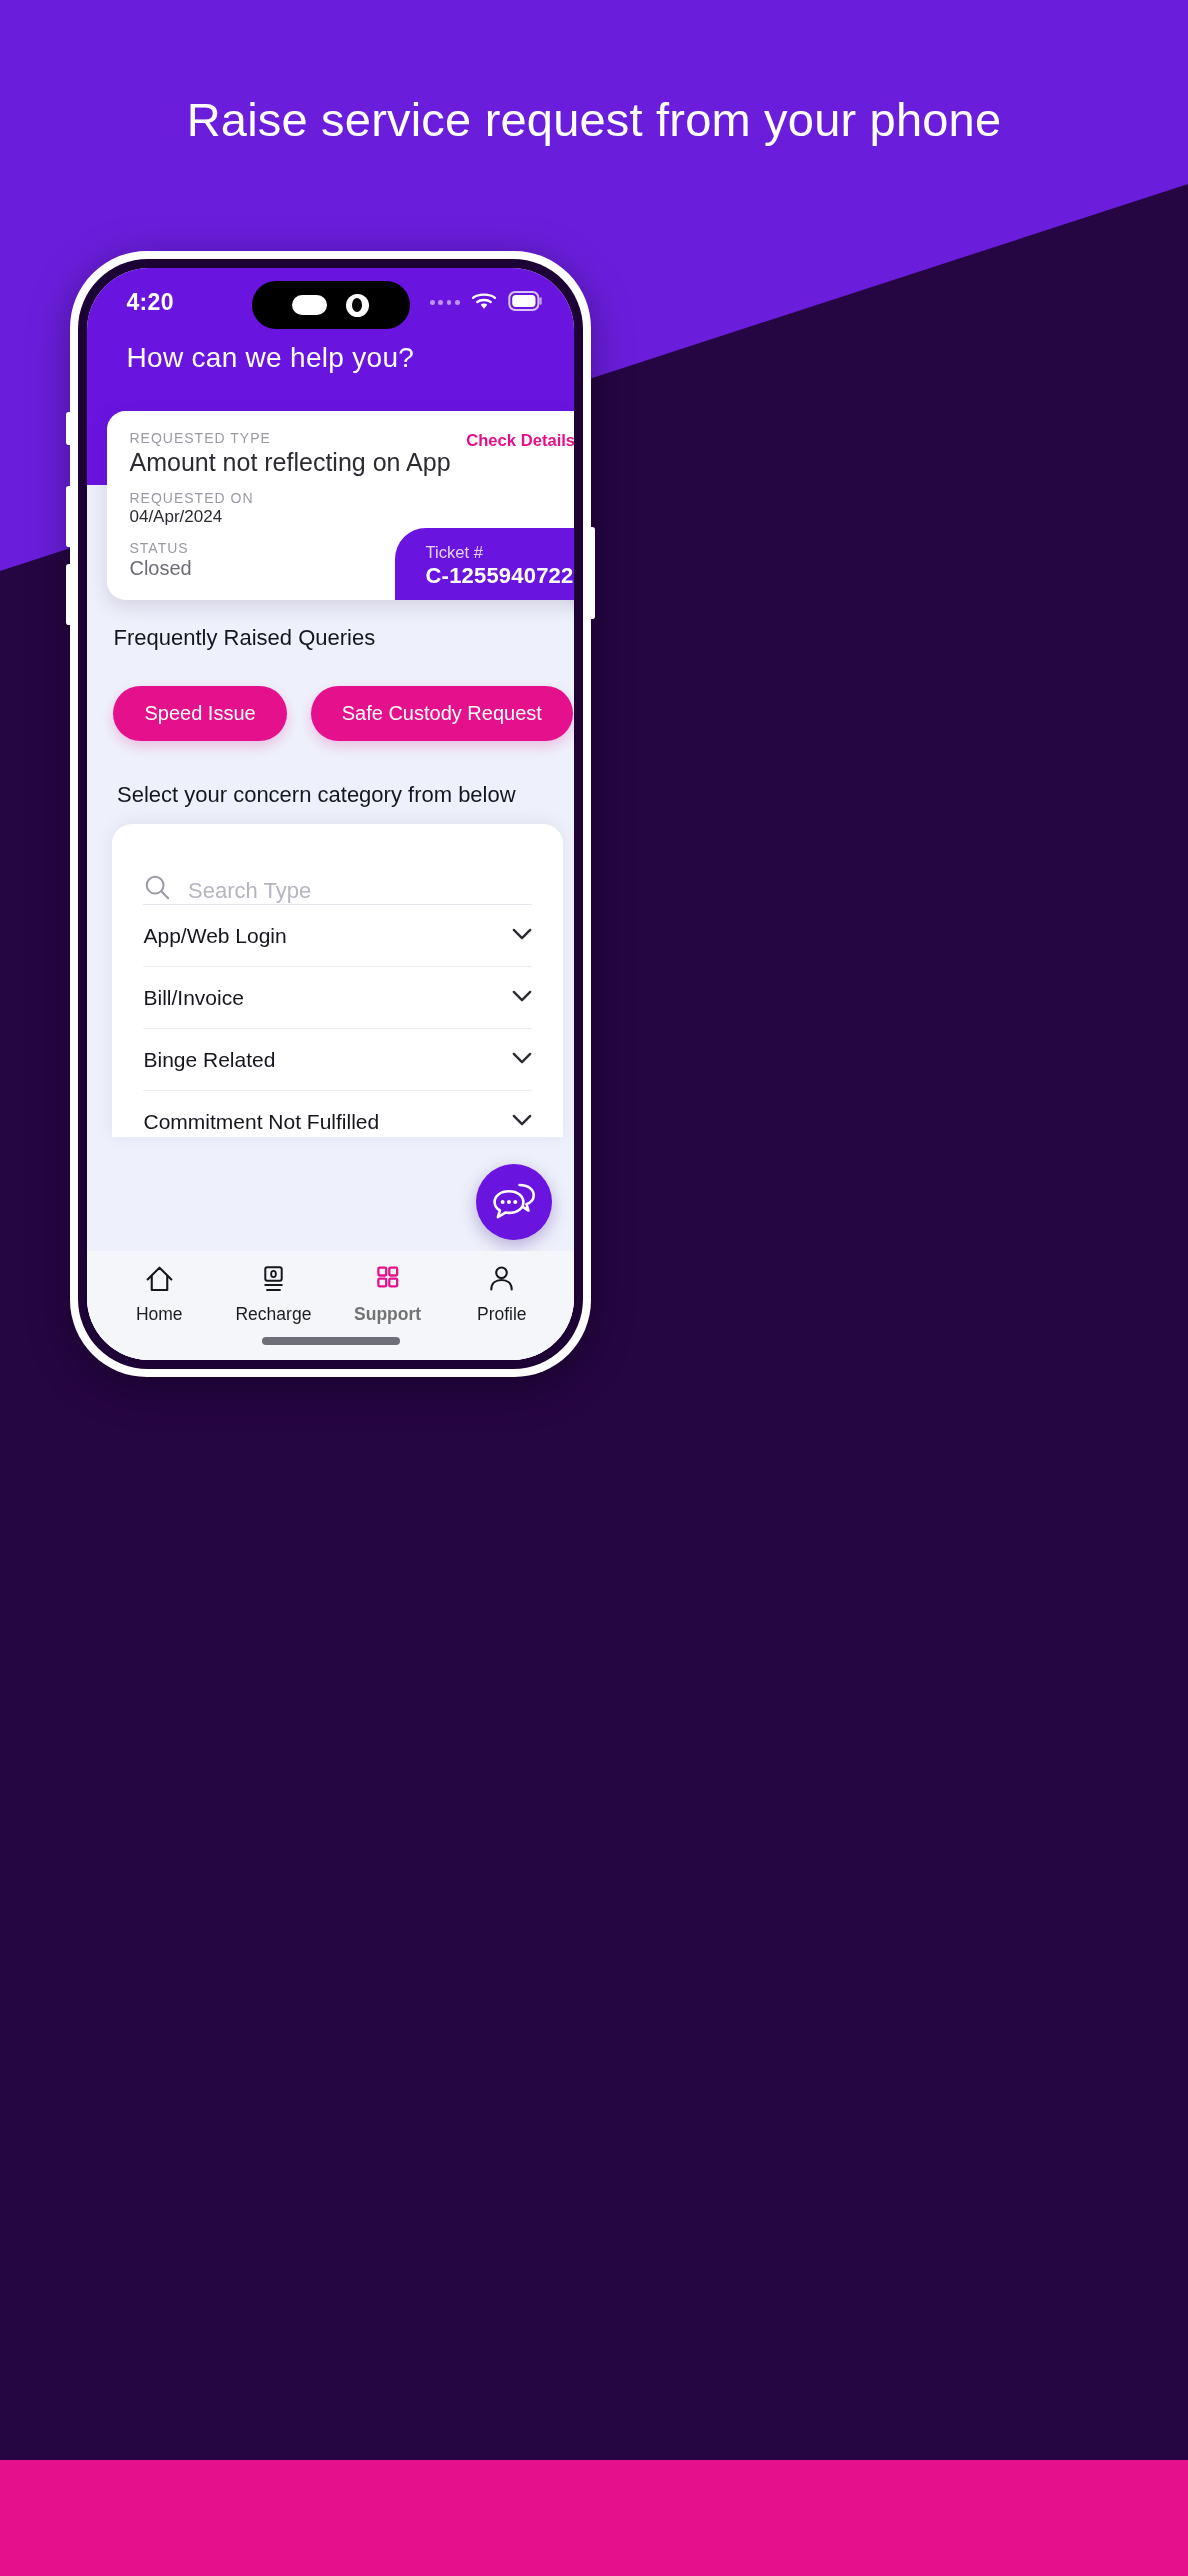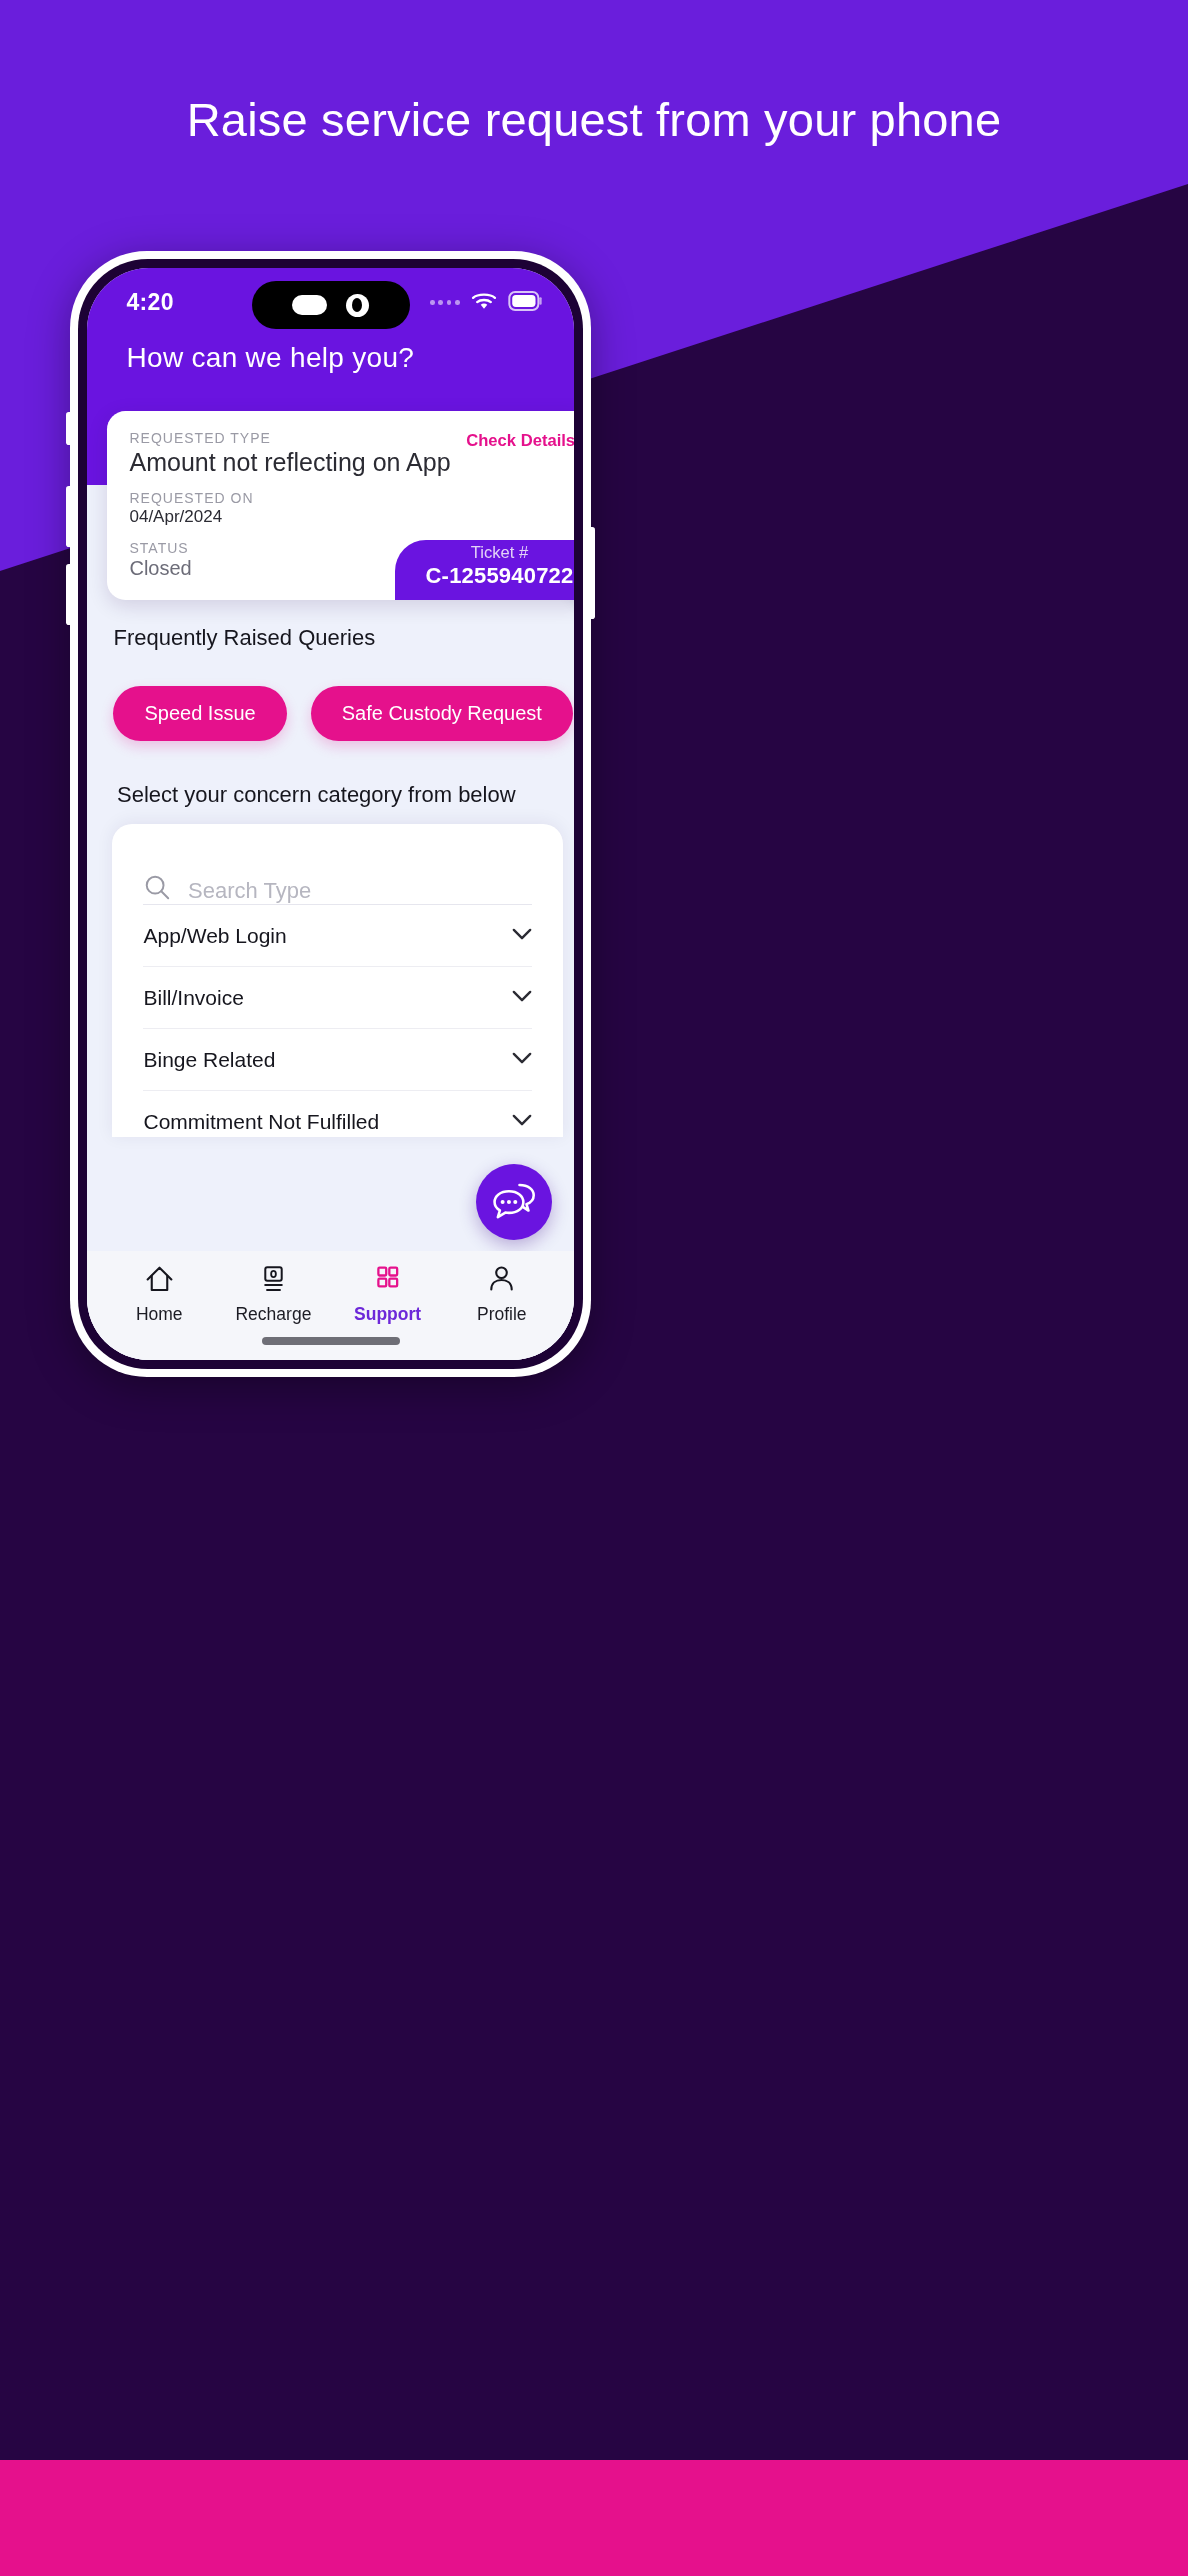--- a/index.html
+++ b/index.html
@@ -144,22 +144,22 @@
   #tk-date { font-size:17px; color:#2B2B33; font-weight:400; margin-top:0.9px; }
   #tk-status { font-size:20px; color:#6C6C78; font-weight:400; margin-top:0.9px; }
   #check-details {
     position:absolute; right:18.4px; top:20px;
     font-size:16.6px; color:#E5118C; font-weight:600;
   }
   #ticket-badge {
     position:absolute; right:0; bottom:0;
     background:#6A14E0;
     border-top-left-radius:31px;
-    padding:3px 20px 11px 31px;
-    text-align:center;
+    padding:15px 20px 11px 31px;
+    text-align:left;
     min-width:189px;
   }
   #ticket-badge-label { font-size:16.6px; color:#E3D3F7; font-weight:400; }
   #ticket-badge-value { font-size:22px; color:#ffffff; font-weight:700; letter-spacing:0.2px; margin-top:0; }
   #tk-inner { padding:18.4px 22px 0 22px; }
 
   
   #frq-title {
     position:absolute; left:26px; top:140px;
     font-size:22px; color:#16161E; font-weight:400;
@@ -224,21 +224,21 @@
     background:#F5F6FA;
     display:flex;
     padding:13px 14.7px 0 14.7px;
   }
   .nav-item {
     flex:1;
     display:flex; flex-direction:column; align-items:center; gap:6.4px;
     position:relative;
   }
   .nav-label { font-size:17.5px; color:#1C1C24; font-weight:400; }
-  .nav-item.active .nav-label { color:#6d28d9; font-weight:600; }
+  .nav-item.active .nav-label { color:#737373; font-weight:600; }
   #home-indicator {
     position:absolute; left:50%; transform:translateX(-50%);
     bottom:14.7px;
     width:138px; height:8.3px;
     background:#6E6E76;
     border-radius:4.6px;
   }
 </style>
 </head>
 <body>

